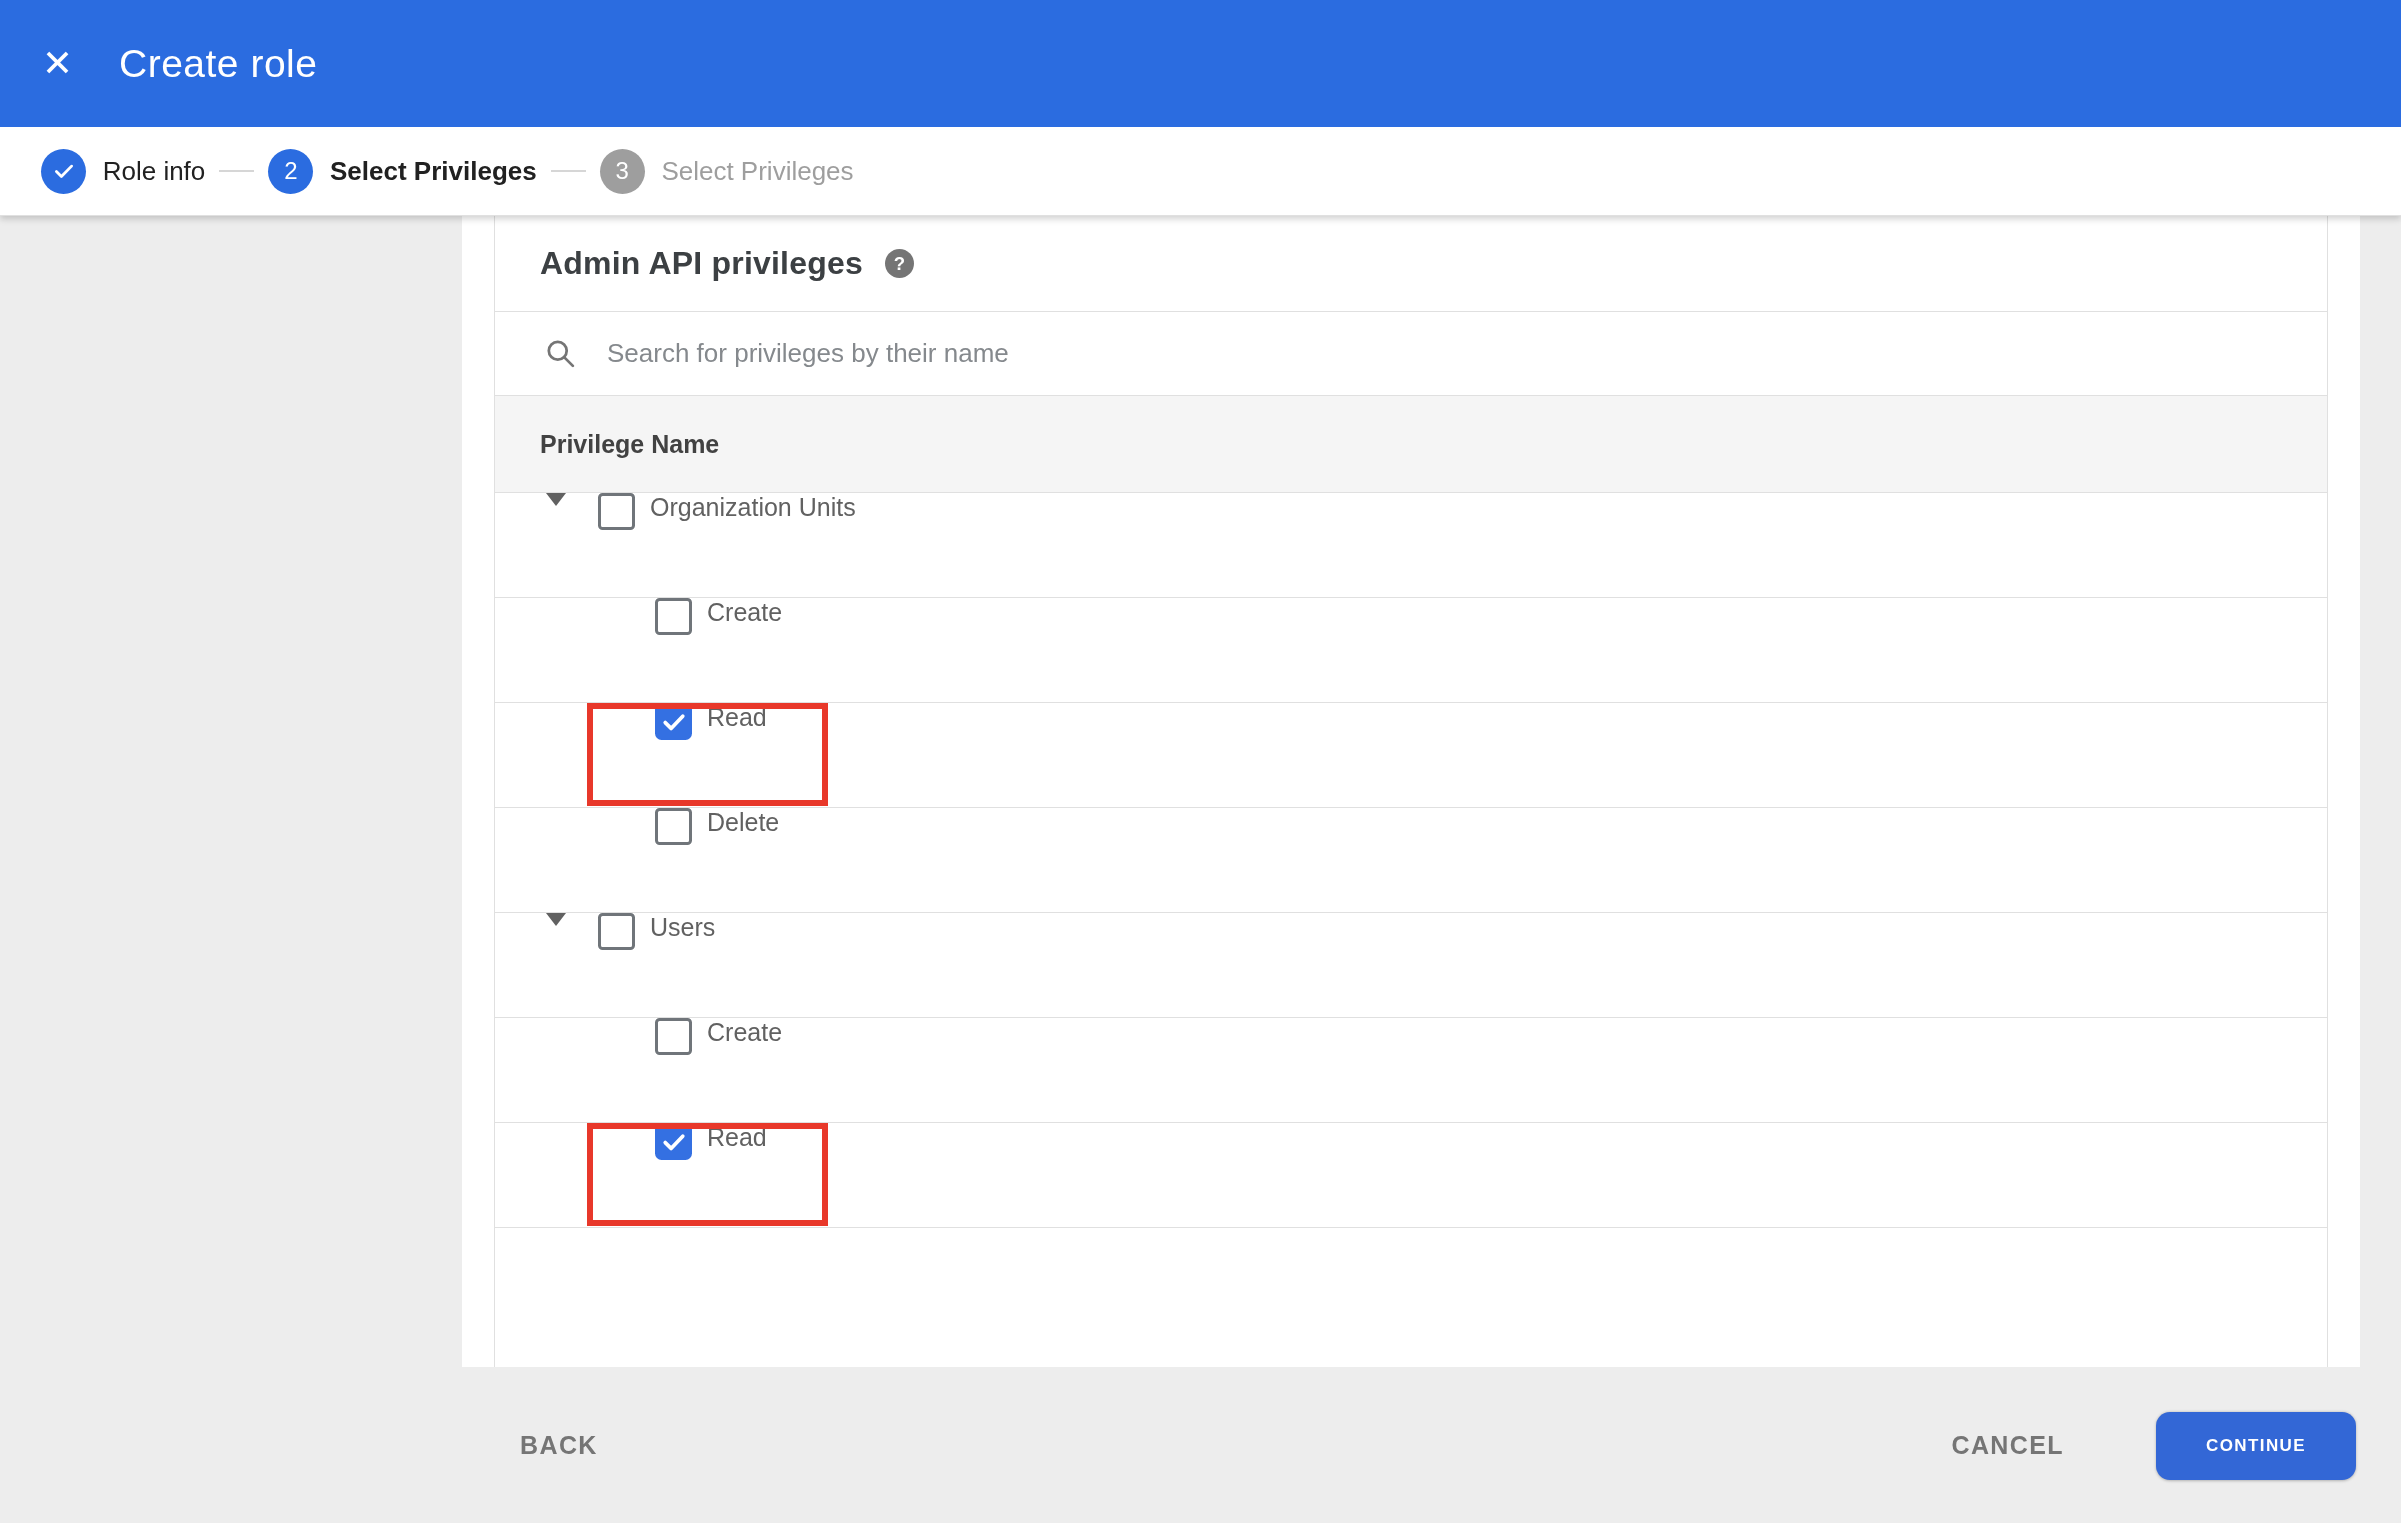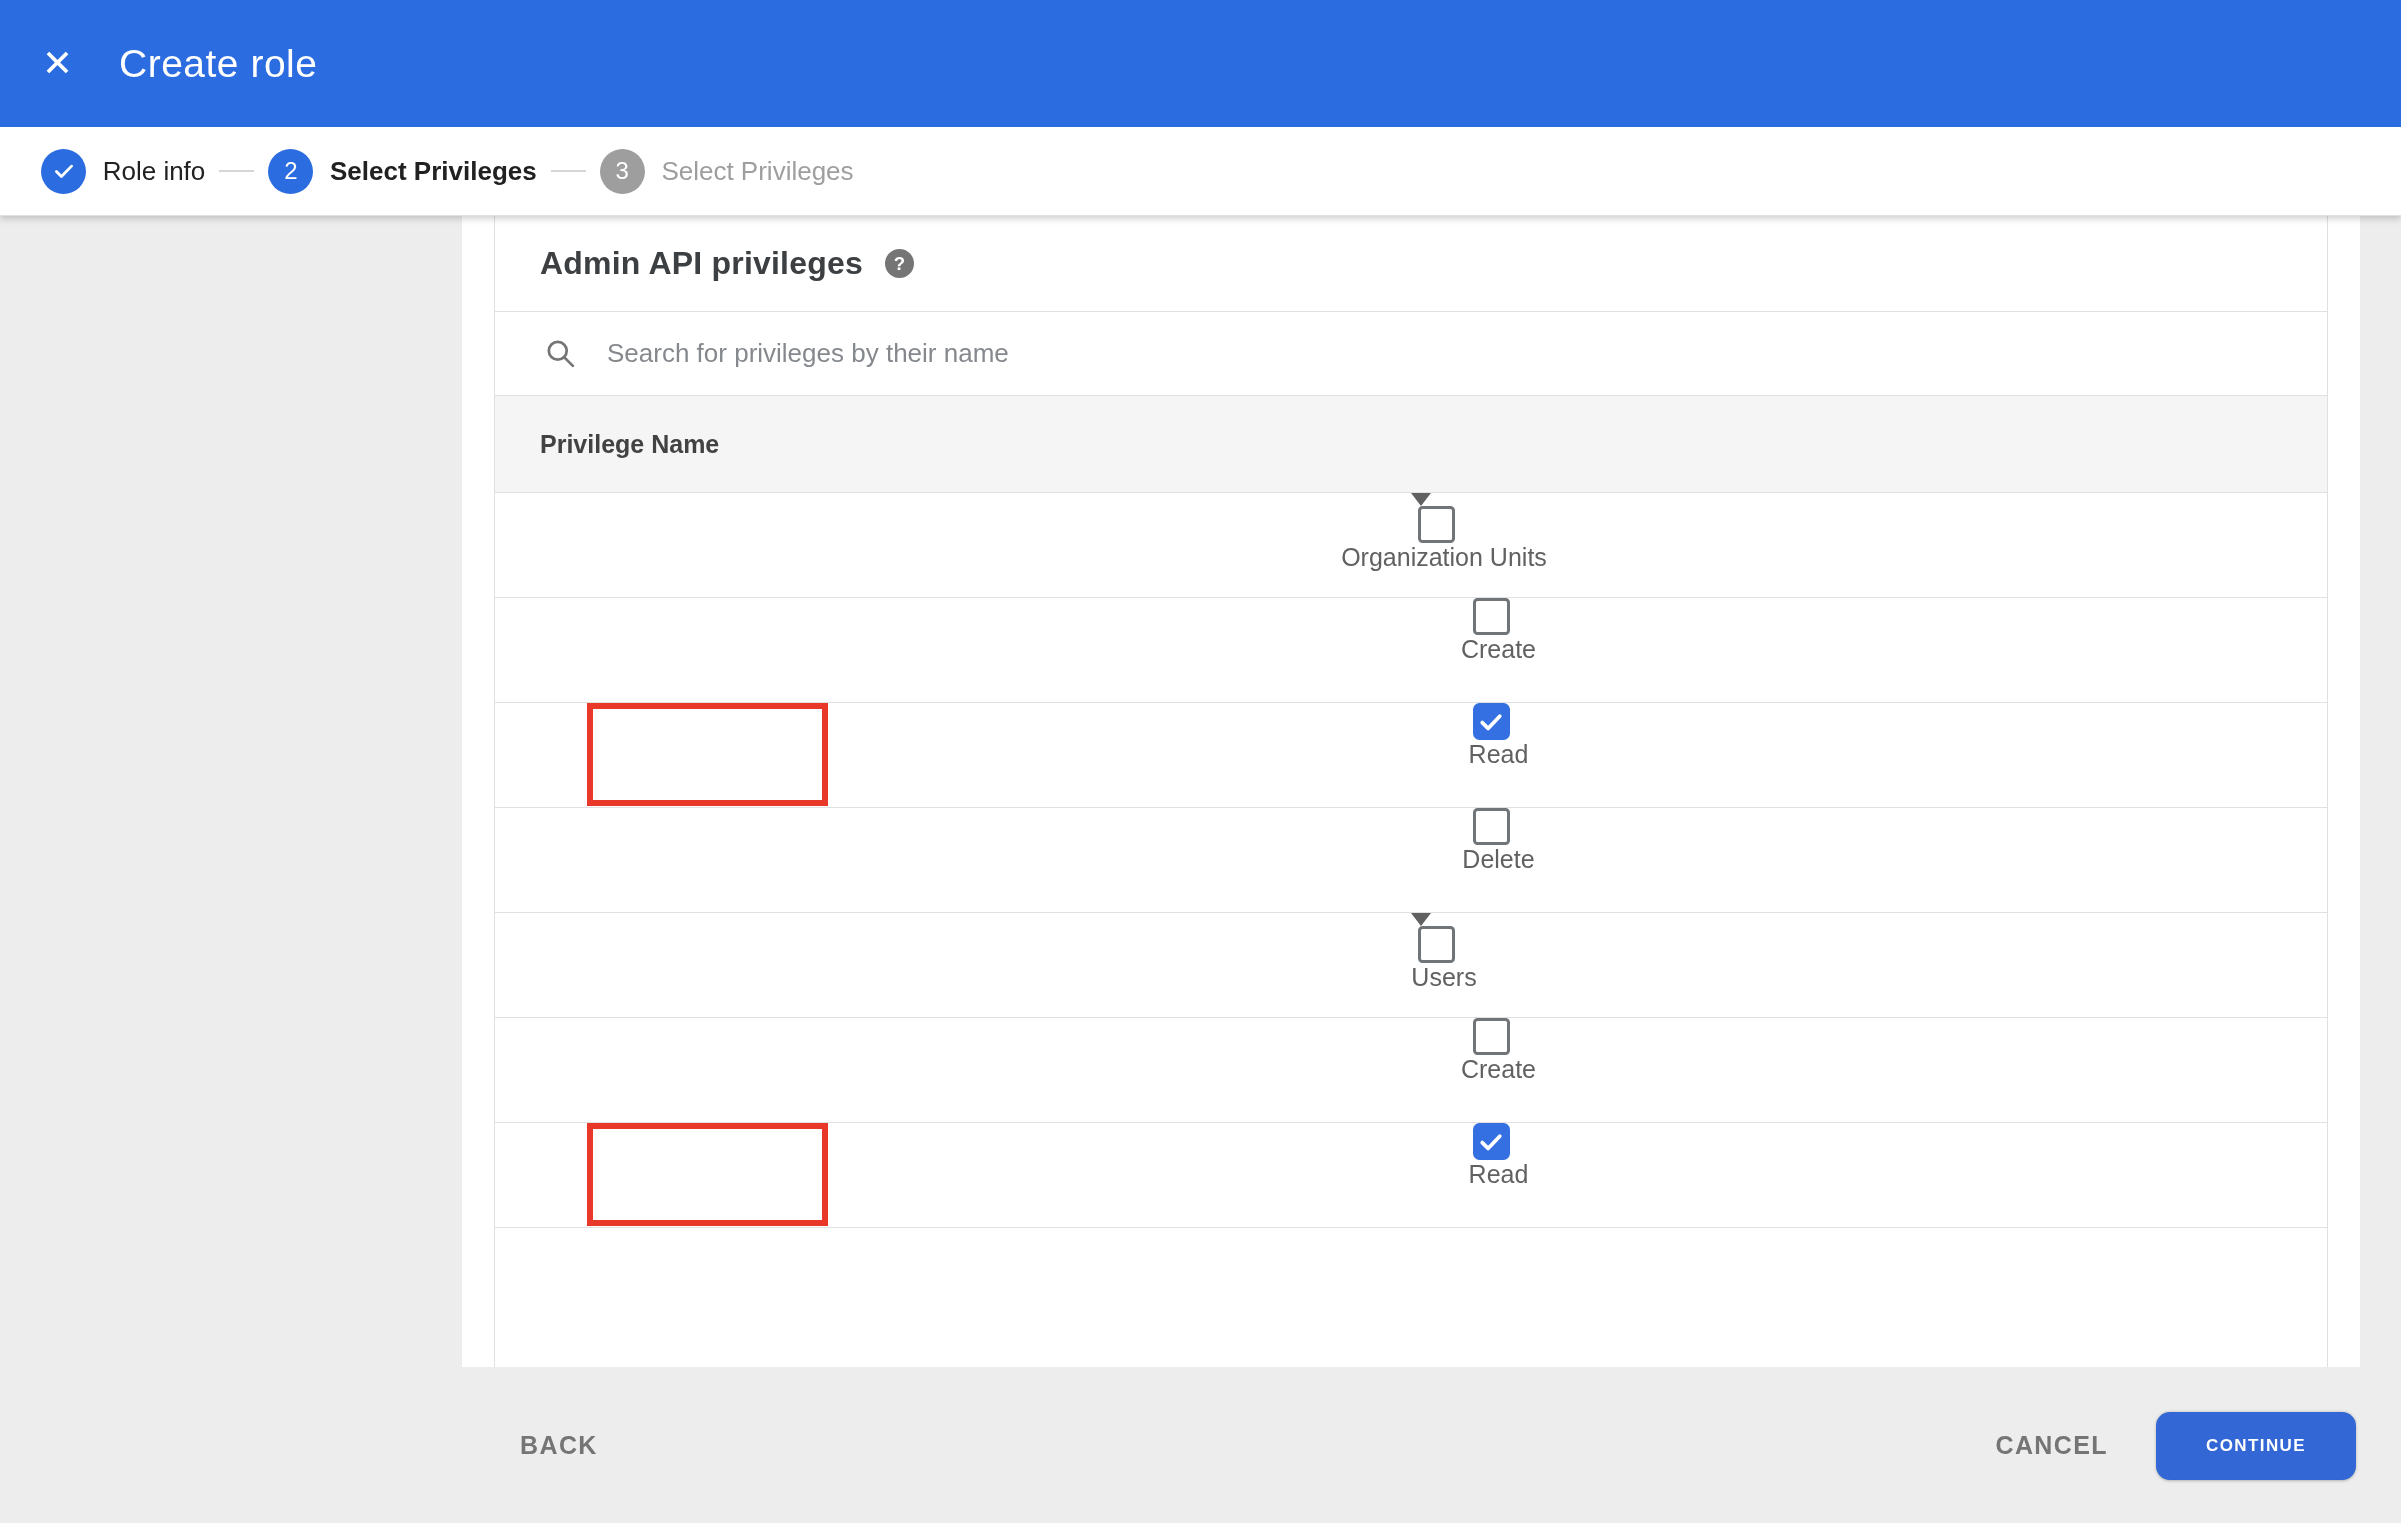--- a/index.html
+++ b/index.html
@@ -71,21 +71,21 @@
   .search-input::placeholder{color:#85898d;opacity:1;}
   .header-band{
     height:97px;box-sizing:border-box;background:var(--band-bg,#f5f5f5);
     border-bottom:1.9px solid var(--divider,#e0e0e0);
     display:flex;align-items:center;padding-left:45px;
   }
   .header-band span{font-size:25px;font-weight:bold;color:#424242;}
 
   .prow{
     height:105px;box-sizing:border-box;border-bottom:1.9px solid var(--divider,#e0e0e0);
-    display:flex;align-items:center;position:relative;background:#fff;flex-direction:column;
+    display:flex;position:relative;background:#fff;
   }
   .prow.parent{padding-left:51px;}
   .prow.child{padding-left:160px;}
   .tri{
     width:0;height:0;border-left:10.2px solid transparent;border-right:10.2px solid transparent;
     border-top:13px solid #616161;margin-right:32px;cursor:pointer;flex:none;
   }
   .cbox{
     width:37px;height:37px;box-sizing:border-box;flex:none;cursor:pointer;
     border:3.7px solid #70757a;border-radius:4.6px;background:#fff;
@@ -106,21 +106,21 @@
   .footer{
     position:absolute;left:0;top:1367px;width:2401px;height:157px;
     background:var(--page-bg,#ededed);z-index:6;
   }
   .back-btn{
     position:absolute;left:507px;top:0;height:100%;display:flex;align-items:center;
     font-size:25px;font-weight:bold;color:var(--label-gray,#757575);letter-spacing:1.4px;
     cursor:pointer;padding:0 13px;
   }
   .footer-right{
-    position:absolute;right:45px;top:0;height:100%;display:flex;align-items:center;
+    position:absolute;right:45px;top:0;height:100%;display:flex;align-items:center;gap:44px;
   }
   .cancel-btn{
     font-size:25px;font-weight:bold;color:var(--label-gray,#757575);letter-spacing:1.4px;
     cursor:pointer;margin-right:48px;
   }
   .continue-btn{
     width:200px;height:68px;background:var(--button-blue,#3367d6);color:#fff;
     border:none;border-radius:14px;font-family:"Liberation Sans", sans-serif;
     font-size:17px;font-weight:bold;letter-spacing:1.4px;cursor:pointer;
     display:flex;align-items:center;justify-content:center;

